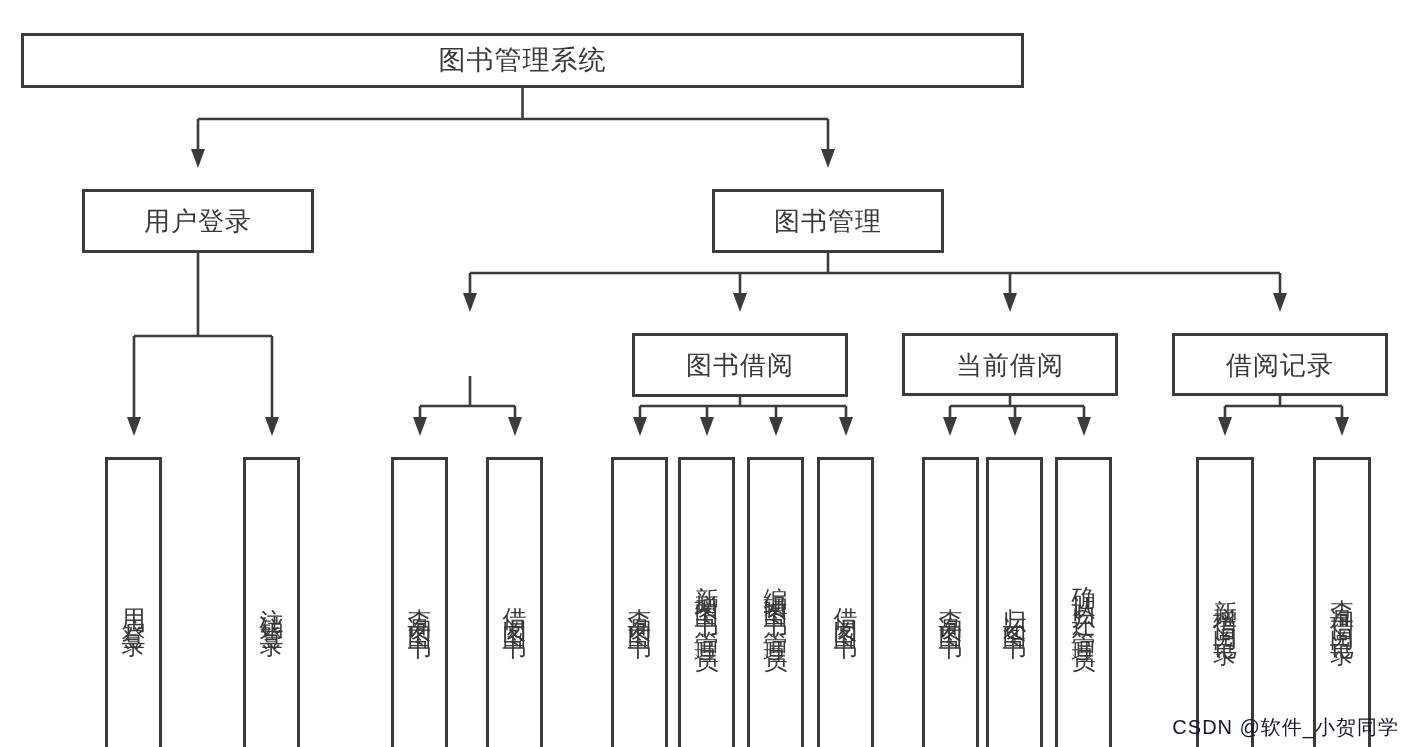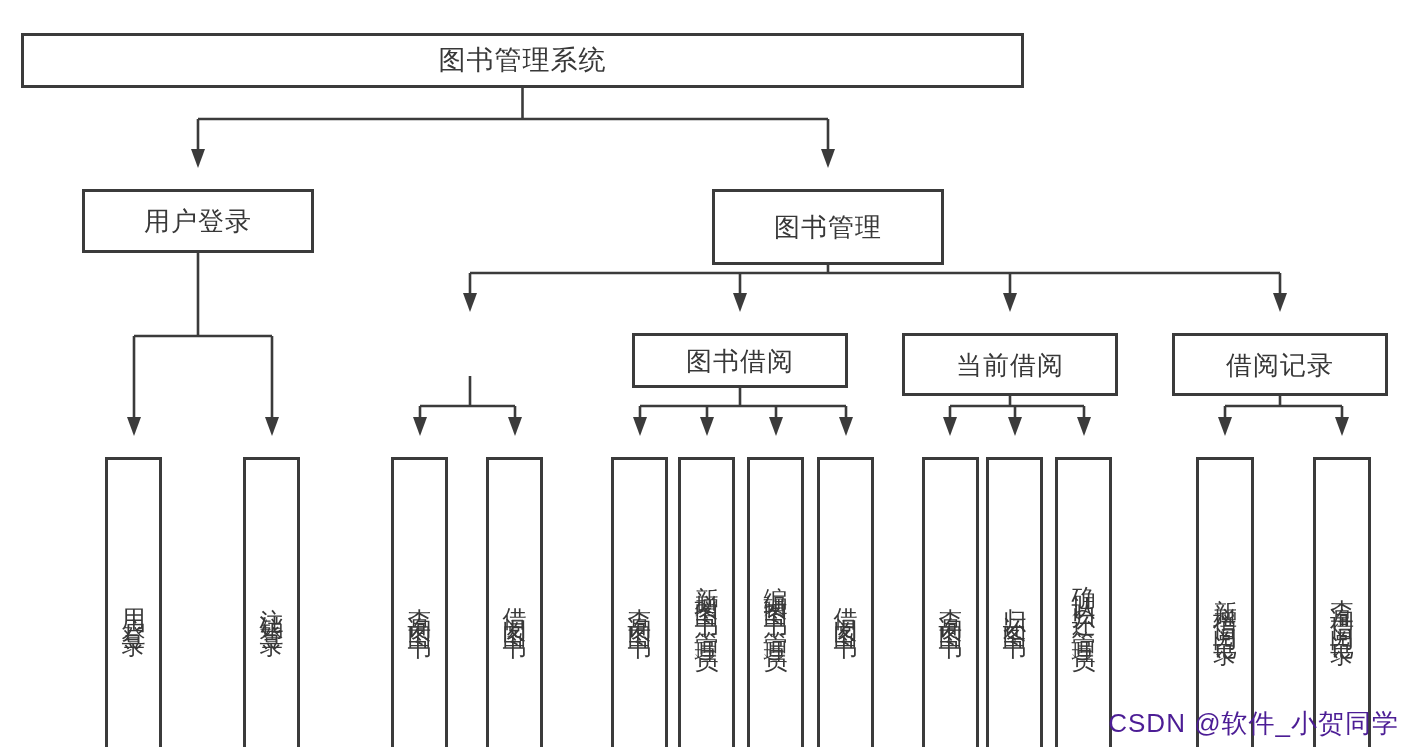--- a/index.html
+++ b/index.html
@@ -31,22 +31,22 @@
     text-orientation:mixed;
     font-size:24px;
     letter-spacing:9px;
     line-height:1;
     color:#383838;
     white-space:nowrap;
   }
   #watermark{
     position:absolute;
     right:6px;bottom:6px;
-    font-size:26px;
-    color:#4c1d95;
+    font-size:20px;
+    color:#0f172a;
     letter-spacing:1px;
   }
 </style>
 </head>
 <body>
 
 <div id="stage">
 
   <svg id="wires" viewBox="0 0 1405 747" xmlns="http://www.w3.org/2000/svg">
     <g stroke="#3b3b3b" stroke-width="2.6" fill="none">
@@ -117,25 +117,25 @@
     </g>
   </svg>
 
   <div class="node" style="left:21px;top:13px;width:1003px;height:55px;">
     <span class="h-label root-label">图书管理系统</span>
   </div>
 
   <div class="node" style="left:82px;top:169px;width:232px;height:64px;">
     <span class="h-label">用户登录</span>
   </div>
-  <div class="node" style="left:712px;top:169px;width:232px;height:76px;">
+  <div class="node" style="left:712px;top:169px;width:232px;height:64px;">
     <span class="h-label">图书管理</span>
   </div>
 
-  <div class="node" style="left:632px;top:313px;width:216px;height:55px;">
+  <div class="node" style="left:632px;top:313px;width:216px;height:64px;">
     <span class="h-label">图书借阅</span>
   </div>
   <div class="node" style="left:902px;top:313px;width:216px;height:63px;">
     <span class="h-label">当前借阅</span>
   </div>
   <div class="node" style="left:1172px;top:313px;width:216px;height:63px;">
     <span class="h-label">借阅记录</span>
   </div>
 
   <div class="node leaf" style="left:105px;">

